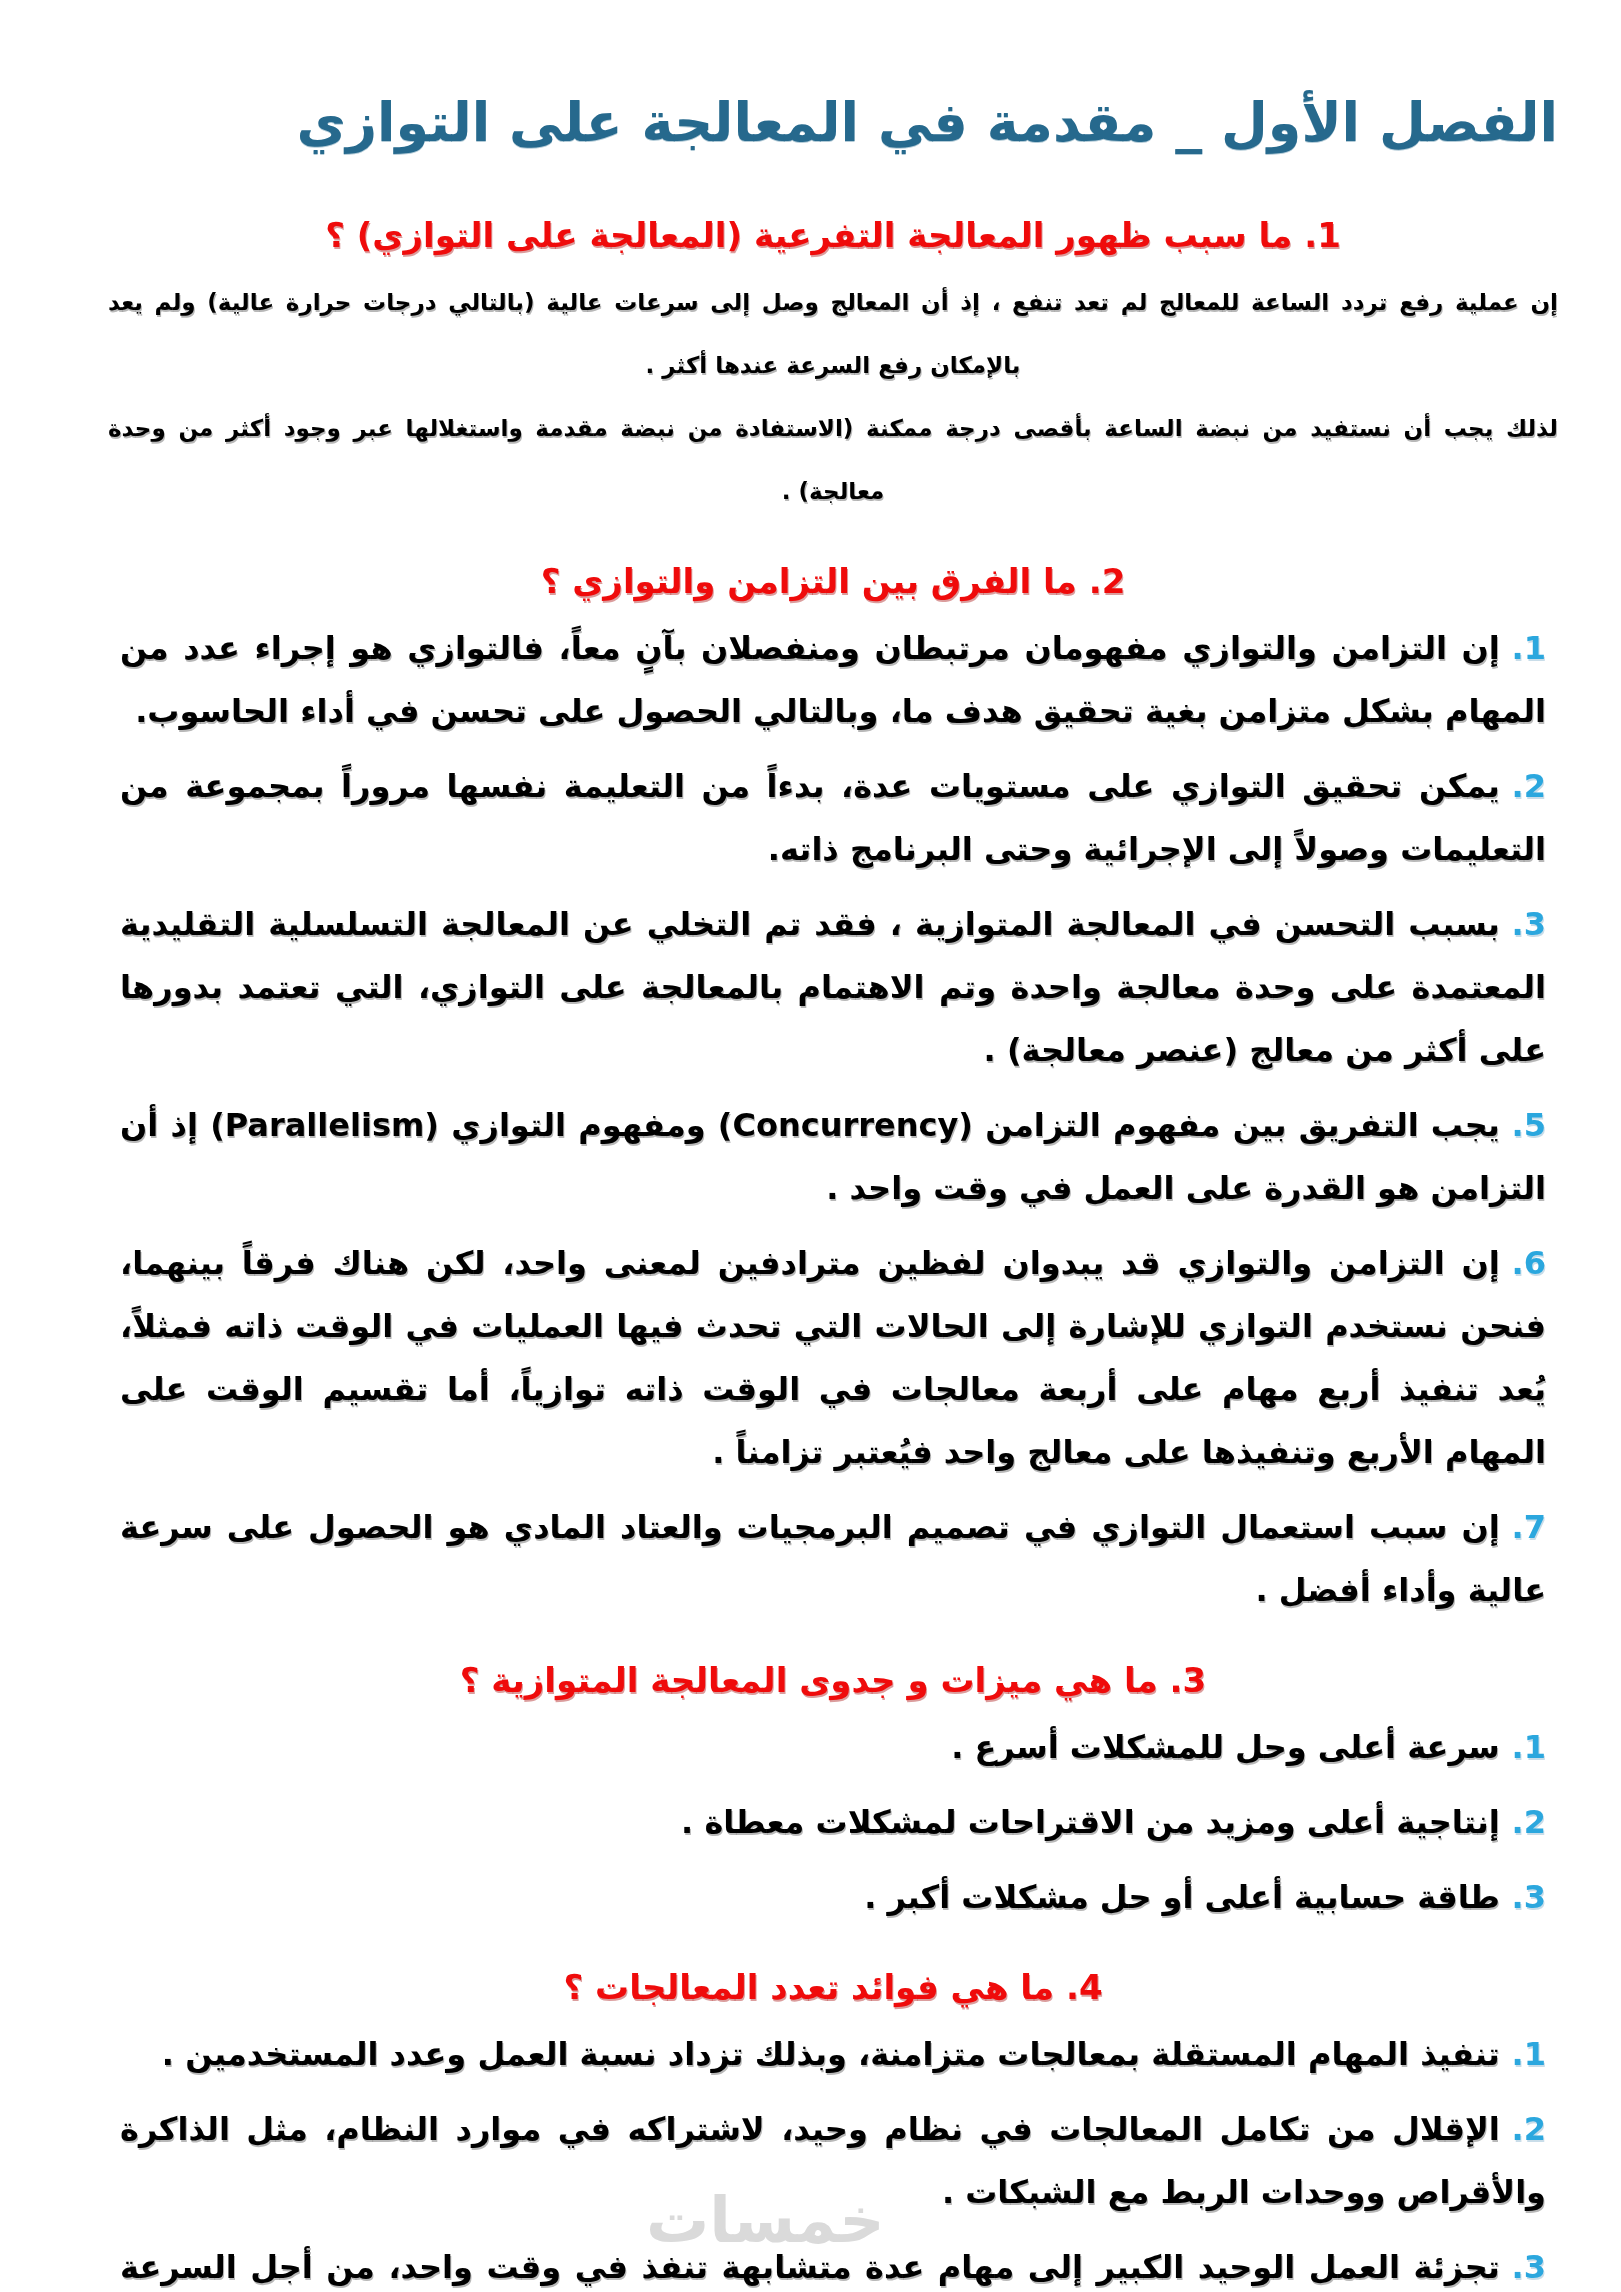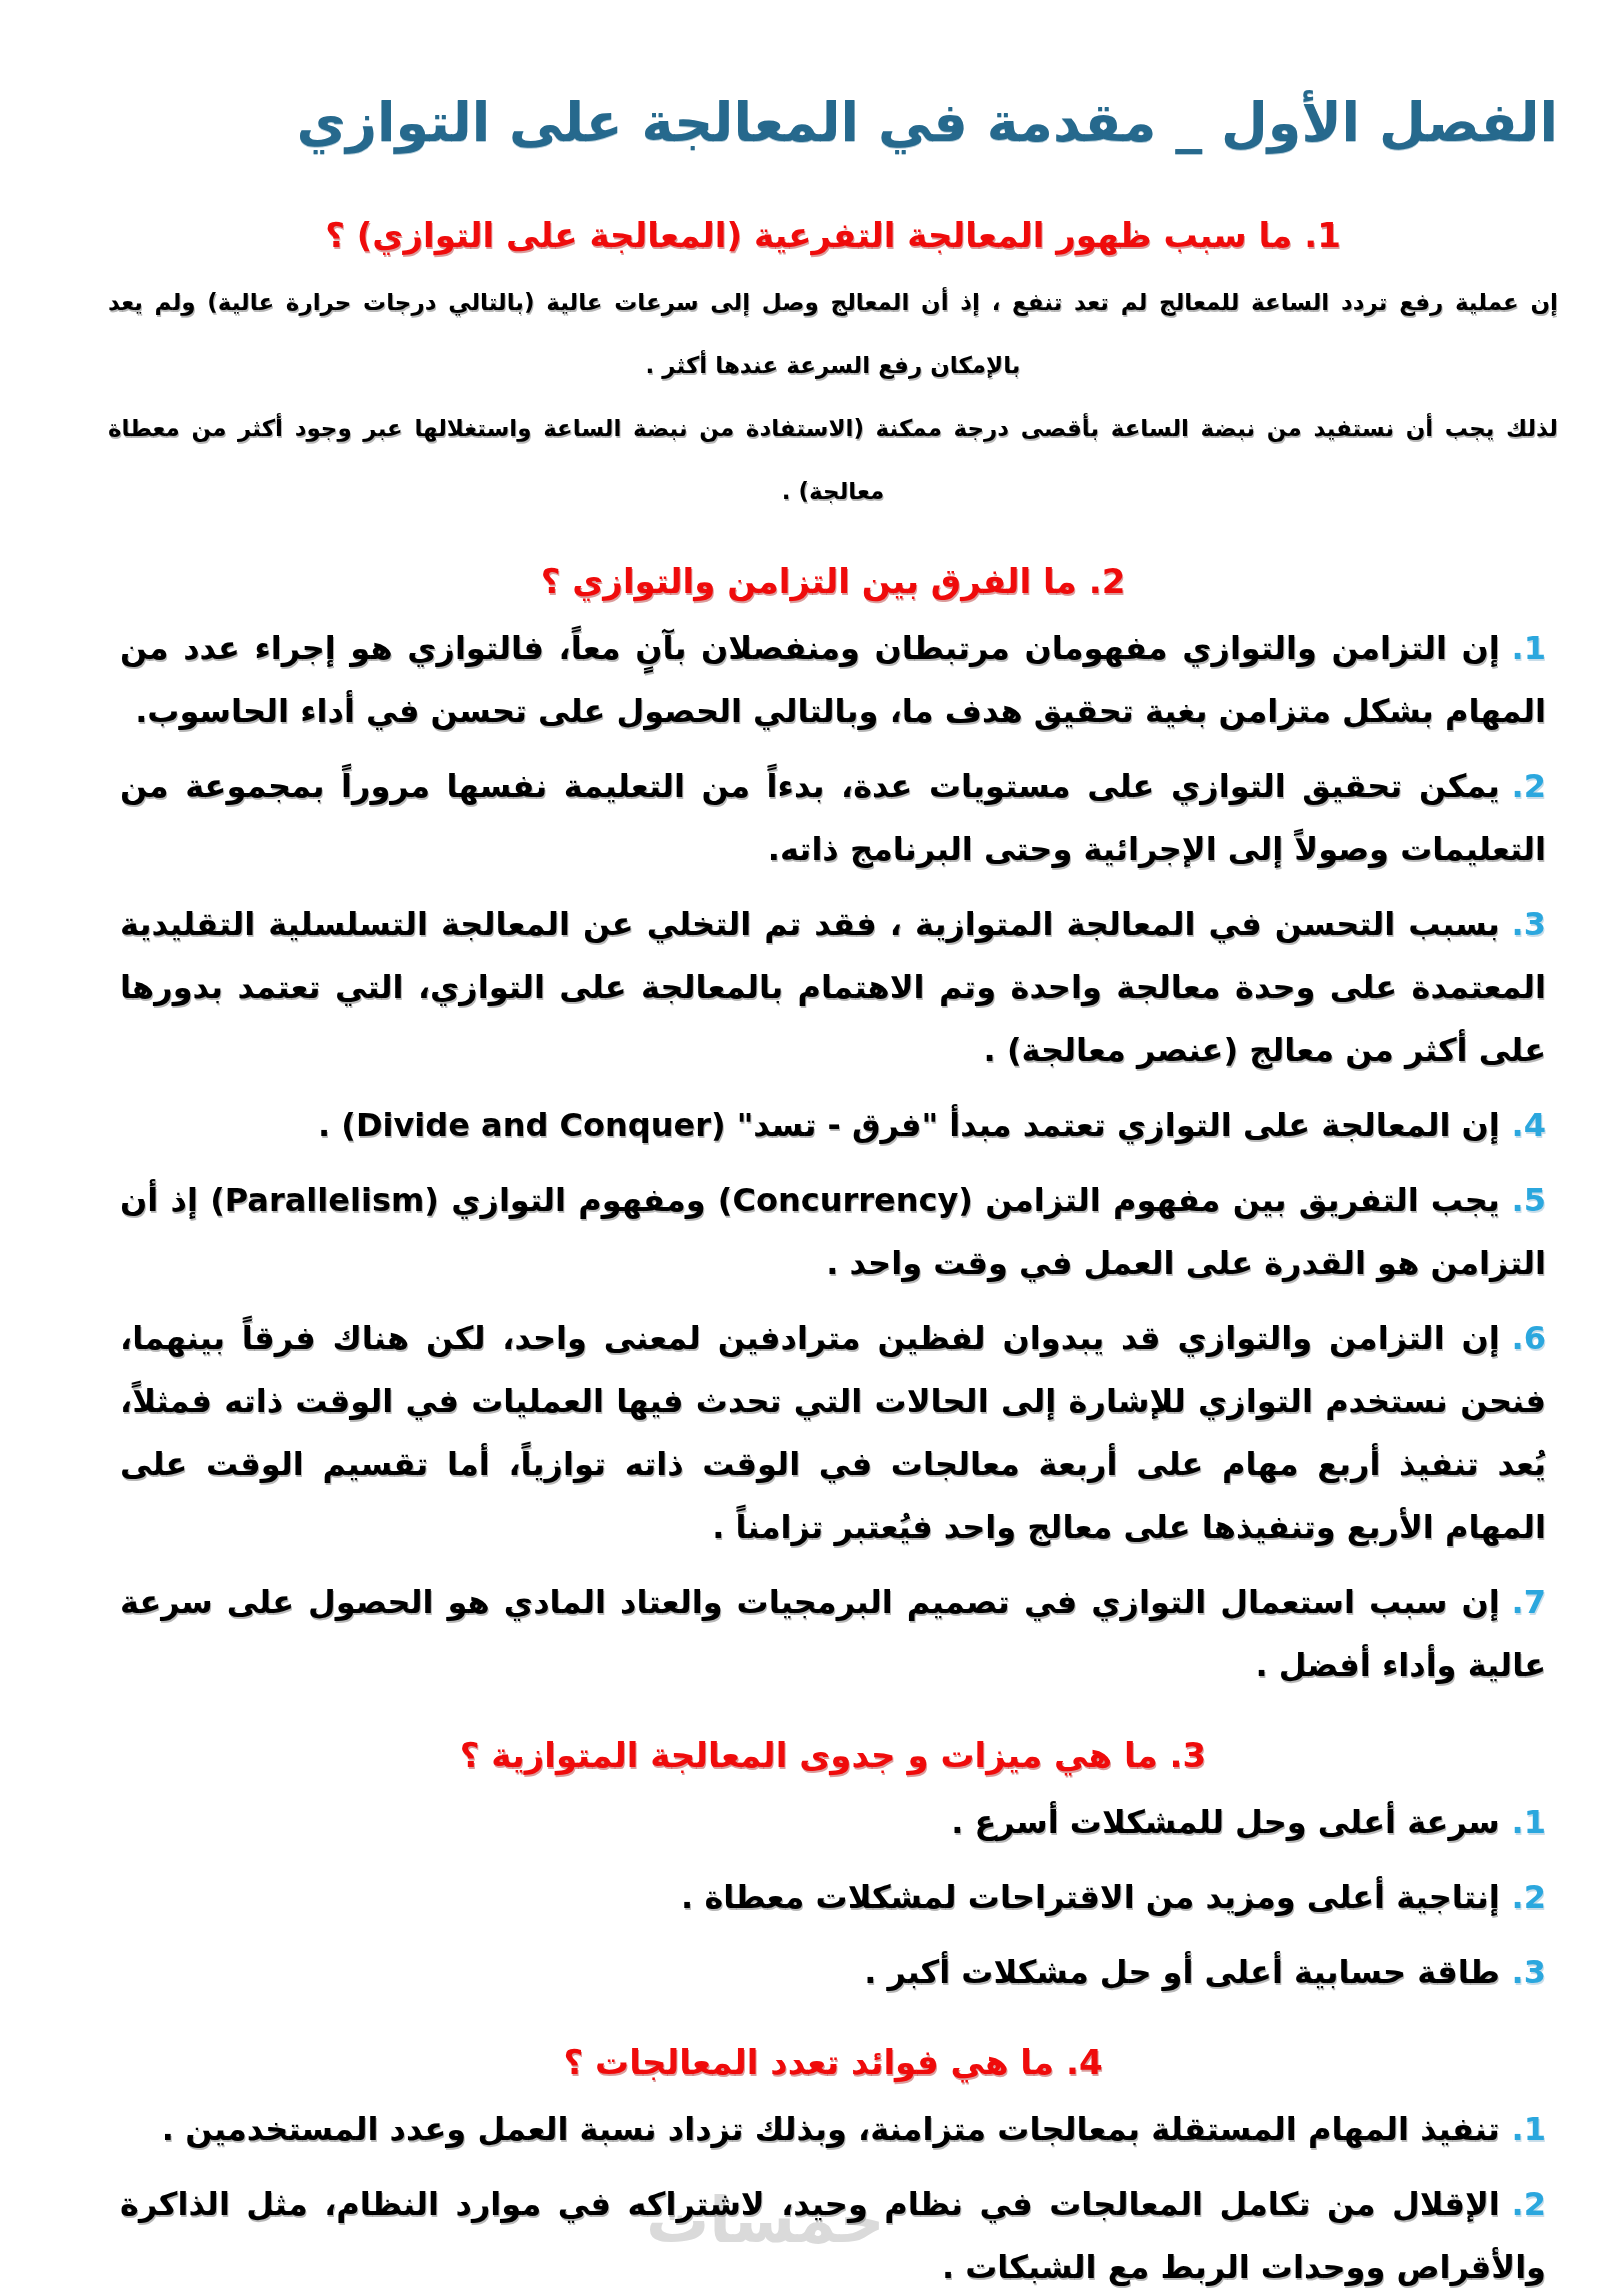--- a/index.html
+++ b/index.html
@@ -83,29 +83,28 @@
 
   <div class="watermark">خمسات</div>
 
   <div class="content">
 
     <div class="title">الفصل الأول _ مقدمة في المعالجة على التوازي</div>
 
     <section>
       <h2 class="heading">1. ما سبب ظهور المعالجة التفرعية (المعالجة على التوازي) ؟</h2>
       <p class="para">إن عملية رفع تردد الساعة للمعالج لم تعد تنفع ، إذ أن المعالج وصل إلى سرعات عالية (بالتالي درجات حرارة عالية) ولم يعد بالإمكان رفع السرعة عندها أكثر .</p>
-      <p class="para">لذلك يجب أن نستفيد من نبضة الساعة بأقصى درجة ممكنة (الاستفادة من نبضة الساعة واستغلالها عبر وجود أكثر من معطاة معالجة) .</p>
+      <p class="para">لذلك يجب أن نستفيد من نبضة الساعة بأقصى درجة ممكنة (الاستفادة من نبضة مقدمة واستغلالها عبر وجود أكثر من وحدة معالجة) .</p>
     </section>
 
     <section>
       <h2 class="heading">2. ما الفرق بين التزامن والتوازي ؟</h2>
       <div class="item"><span class="num">1.</span><span class="txt">إن التزامن والتوازي مفهومان مرتبطان ومنفصلان بآنٍ معاً، فالتوازي هو إجراء عدد من المهام بشكل متزامن بغية تحقيق هدف ما، وبالتالي الحصول على تحسن في أداء الحاسوب.</span></div>
       <div class="item"><span class="num">2.</span><span class="txt">يمكن تحقيق التوازي على مستويات عدة، بدءاً من التعليمة نفسها مروراً بمجموعة من التعليمات وصولاً إلى الإجرائية وحتى البرنامج ذاته.</span></div>
       <div class="item"><span class="num">3.</span><span class="txt">بسبب التحسن في المعالجة المتوازية ، فقد تم التخلي عن المعالجة التسلسلية التقليدية المعتمدة على وحدة معالجة واحدة وتم الاهتمام بالمعالجة على التوازي، التي تعتمد بدورها على أكثر من معالج (عنصر معالجة) .</span></div>
-      <div class="item"><span class="num">4.</span><span class="txt">إن المعالجة على التوازي تعتمد مبدأ "فرق - تسد" (Divide and Conquer) .</span></div>
       <div class="item"><span class="num">5.</span><span class="txt">يجب التفريق بين مفهوم التزامن (Concurrency) ومفهوم التوازي (Parallelism) إذ أن التزامن هو القدرة على العمل في وقت واحد .</span></div>
       <div class="item"><span class="num">6.</span><span class="txt">إن التزامن والتوازي قد يبدوان لفظين مترادفين لمعنى واحد، لكن هناك فرقاً بينهما، فنحن نستخدم التوازي للإشارة إلى الحالات التي تحدث فيها العمليات في الوقت ذاته فمثلاً، يُعد تنفيذ أربع مهام على أربعة معالجات في الوقت ذاته توازياً، أما تقسيم الوقت على المهام الأربع وتنفيذها على معالج واحد فيُعتبر تزامناً .</span></div>
       <div class="item"><span class="num">7.</span><span class="txt">إن سبب استعمال التوازي في تصميم البرمجيات والعتاد المادي هو الحصول على سرعة عالية وأداء أفضل .</span></div>
     </section>
 
     <section>
       <h2 class="heading">3. ما هي ميزات و جدوى المعالجة المتوازية ؟</h2>
       <div class="item"><span class="num">1.</span><span class="txt">سرعة أعلى وحل للمشكلات أسرع .</span></div>
       <div class="item"><span class="num">2.</span><span class="txt">إنتاجية أعلى ومزيد من الاقتراحات لمشكلات معطاة .</span></div>
       <div class="item"><span class="num">3.</span><span class="txt">طاقة حسابية أعلى أو حل مشكلات أكبر .</span></div>

